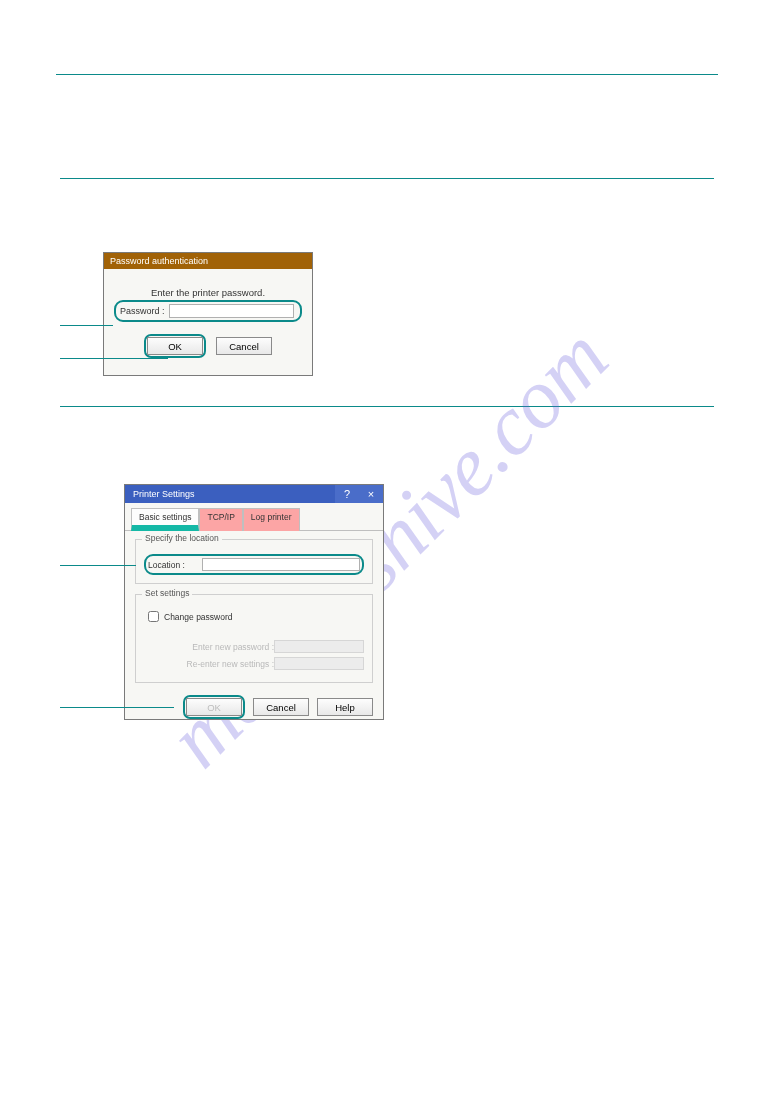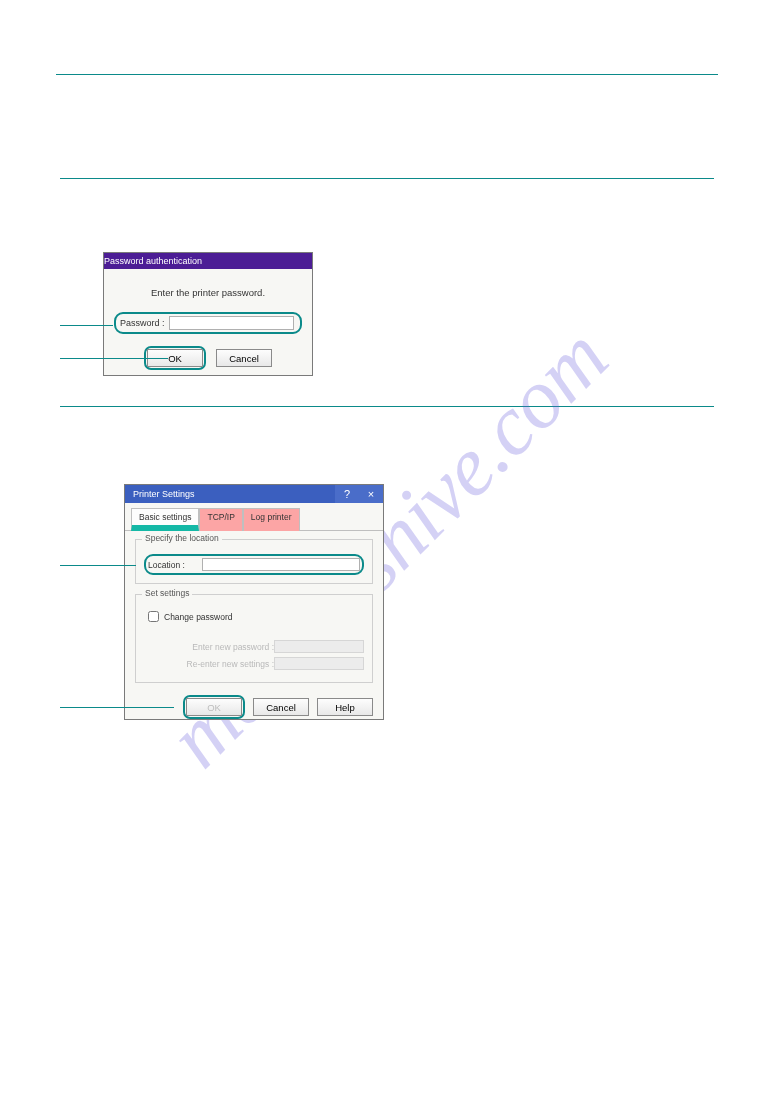--- a/index.html
+++ b/index.html
@@ -49,27 +49,28 @@
     position: absolute;
     left: 103px;
     top: 252px;
     width: 210px;
     height: 124px;
     border: 1px solid #7a7a7a;
     background: #f7f7f4;
   }
   .dlg1 .titlebar {
     height: 16px;
-    background: #4c1d95;
+    background: #a16207;
     color: #fff;
     font-size: 9px;
     line-height: 16px;
+    padding-left: 6px;
   }
   .dlg1 .body { padding: 18px 10px 6px 10px; text-align: center; }
-  .dlg1 .prompt { font-size: 9.5px; color: #333; margin-bottom: 14px; }
+  .dlg1 .prompt { font-size: 9.5px; color: #333; margin-bottom: 2px; }
   .dlg1 .pwrow {
     display: flex;
     align-items: center;
     gap: 4px;
     margin-bottom: 12px;
     border: 2px solid #0b8a8a;
     border-radius: 9px;
     padding: 2px 6px 2px 4px;
     background: transparent;
   }

